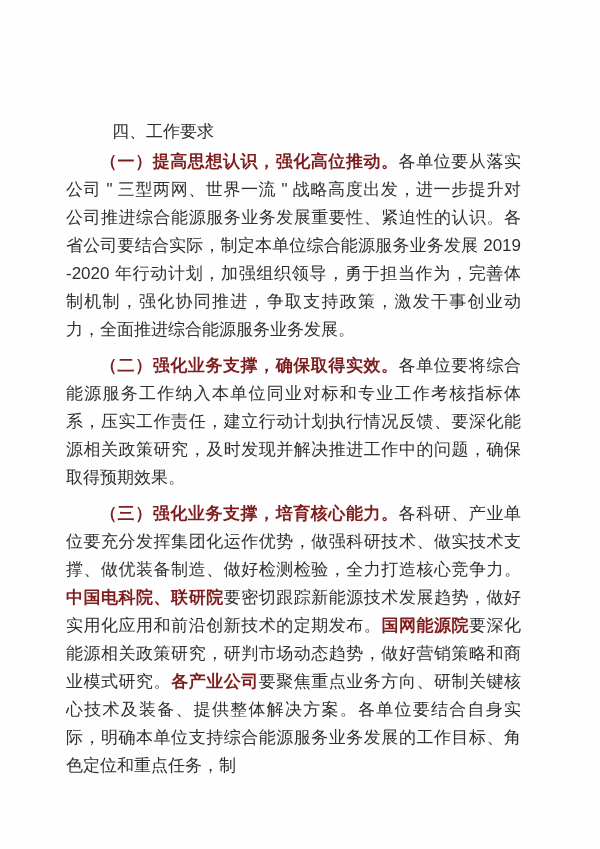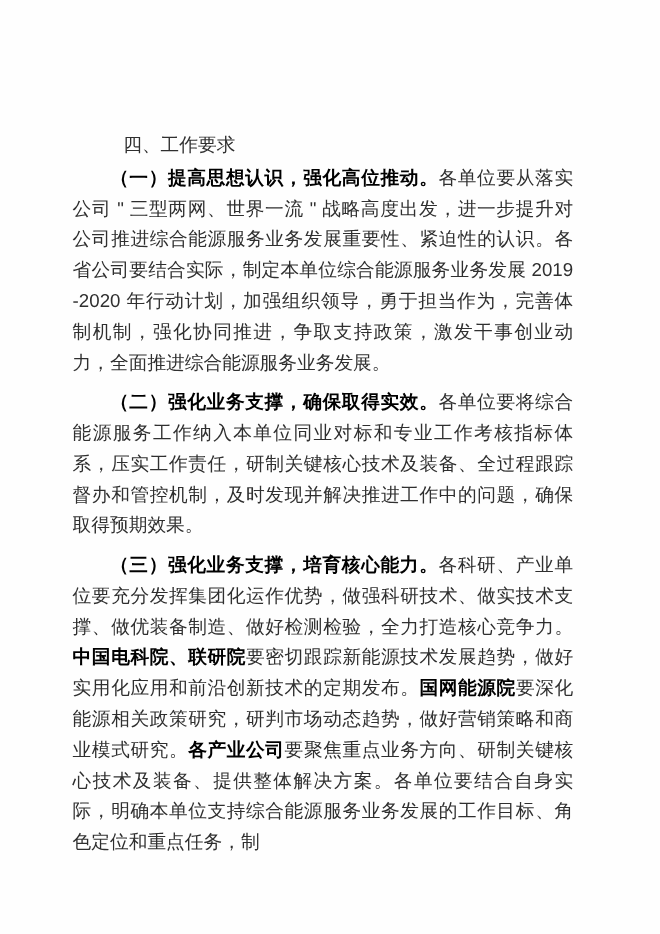--- a/index.html
+++ b/index.html
@@ -47,29 +47,29 @@
     word-break: break-all;
   }
   .para:last-child {
     margin-bottom: 0;
   }
   .run {
     font-weight: 400;
   }
   .run.bold {
     font-weight: 700;
-    color: #000000;
+    color: #7f1d1d;
     margin-top: 28px;
   }
 </style>
 </head>
 <body style="background: rgb(254, 254, 254);">
 
 <div class="page">
   <div class="content">
     <div class="heading">四、工作要求</div>
     <div id="paragraphs">
         <p class="para"><span class="run bold">（一）提高思想认识，强化高位推动。</span><span class="run">各单位要从落实公司 " 三型两网、世界一流 " 战略高度出发，进一步提升对公司推进综合能源服务业务发展重要性、紧迫性的认识。各省公司要结合实际，制定本单位综合能源服务业务发展 2019-2020 年行动计划，加强组织领导，勇于担当作为，完善体制机制，强化协同推进，争取支持政策，激发干事创业动力，全面推进综合能源服务业务发展。</span></p>
-        <p class="para"><span class="run bold">（二）强化业务支撑，确保取得实效。</span><span class="run">各单位要将综合能源服务工作纳入本单位同业对标和专业工作考核指标体系，压实工作责任，研制关键核心技术及装备、全过程跟踪督办和管控机制，及时发现并解决推进工作中的问题，确保取得预期效果。</span></p>
+        <p class="para"><span class="run bold">（二）强化业务支撑，确保取得实效。</span><span class="run">各单位要将综合能源服务工作纳入本单位同业对标和专业工作考核指标体系，压实工作责任，建立行动计划执行情况反馈、要深化能源相关政策研究，及时发现并解决推进工作中的问题，确保取得预期效果。</span></p>
         <p class="para"><span class="run bold">（三）强化业务支撑，培育核心能力。</span><span class="run">各科研、产业单位要充分发挥集团化运作优势，做强科研技术、做实技术支撑、做优装备制造、做好检测检验，全力打造核心竞争力。</span><span class="run bold">中国电科院、联研院</span><span class="run">要密切跟踪新能源技术发展趋势，做好实用化应用和前沿创新技术的定期发布。</span><span class="run bold">国网能源院</span><span class="run">要深化能源相关政策研究，研判市场动态趋势，做好营销策略和商业模式研究。</span><span class="run bold">各产业公司</span><span class="run">要聚焦重点业务方向、研制关键核心技术及装备、提供整体解决方案。各单位要结合自身实际，明确本单位支持综合能源服务业务发展的工作目标、角色定位和重点任务，制</span></p>
       </div>
   </div>
 </div>
 
 </body></html>

